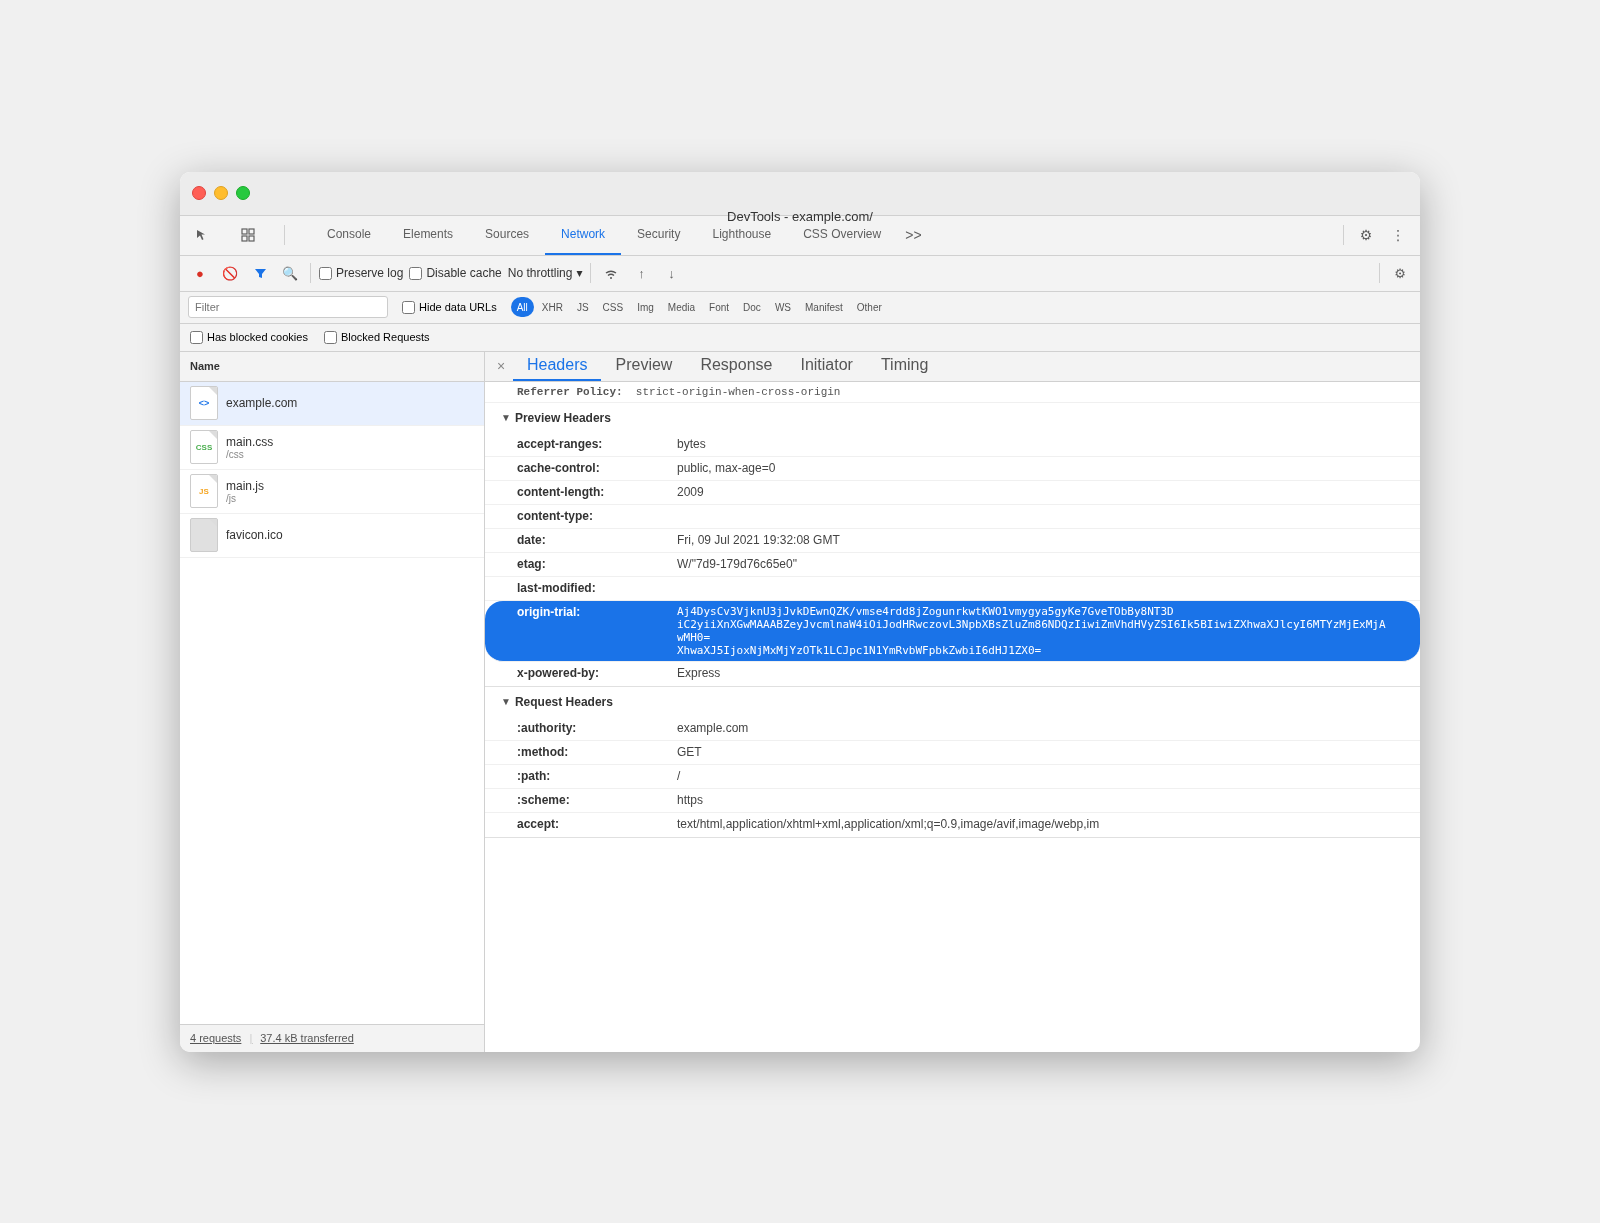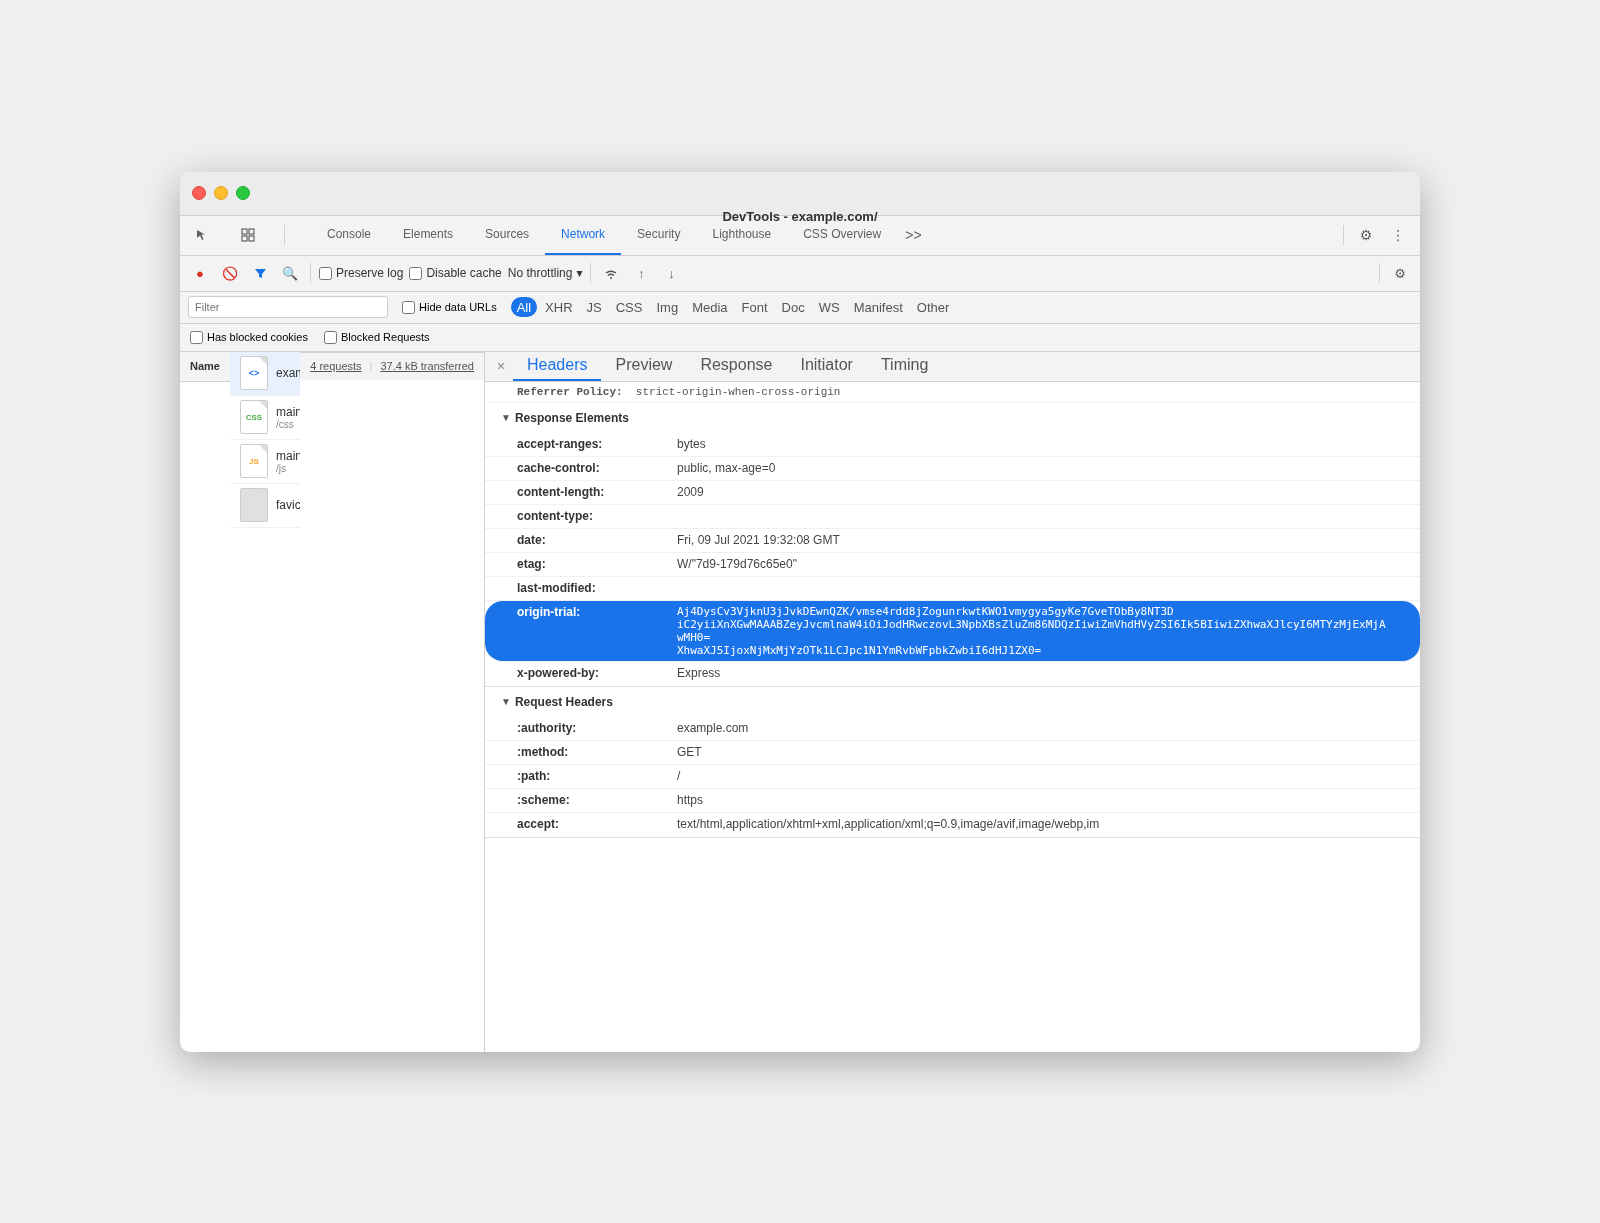--- a/index.html
+++ b/index.html
@@ -38,21 +38,21 @@
       border-radius: 50%;
     }
     .tl-red { background: #ff5f56; border: 1px solid #e0443e; }
     .tl-yellow { background: #ffbd2e; border: 1px solid #dea123; }
     .tl-green { background: #27c93f; border: 1px solid #1aab29; }
     .titlebar-title {
       position: absolute;
       left: 50%;
       transform: translateX(-50%);
       font-size: 13px;
-      font-weight: 700;
+      font-weight: 400;
       color: #333;
       margin-top: 47px;
     }
     
     .devtools-toolbar {
       background: #f3f3f3;
       border-bottom: 1px solid #d0d0d0;
       display: flex;
       align-items: center;
       height: 40px;
@@ -157,21 +157,21 @@
       border: none; outline: none;
       font-size: 11px;
       background: transparent;
       flex: 1;
     }
     .filter-types {
       display: flex; align-items: center; gap: 2px;
     }
     .filter-type {
       padding: 4px 6px;
-      font-size: 13px;
+      font-size: 10px;
       cursor: pointer;
       border-radius: 3px;
       color: #555;
       height: 20px; display: flex; align-items: center;
     }
     .filter-type.active {
       background: #1a73e8;
       color: white;
       border-radius: 10px;
     }
@@ -190,21 +190,21 @@
     
     .main-content {
       display: flex;
       height: 700px;
     }
     
     .left-panel {
       width: 305px;
       border-right: 1px solid #d0d0d0;
       display: flex;
-      flex-direction: row;
+      flex-direction: column;
     }
     .requests-header {
       background: #f3f3f3;
       border-bottom: 1px solid #d0d0d0;
       height: 30px;
       display: flex;
       align-items: center;
       padding: 0 10px;
       font-size: 11px;
       font-weight: 600;
@@ -548,21 +548,21 @@
 
       <div class="headers-content">
 
         <div class="referrer-row">
           <strong>Referrer Policy:</strong>&nbsp; strict-origin-when-cross-origin
         </div>
 
         <div class="header-section">
           <div class="section-title">
             <span class="triangle">▼</span>
-            <span>Response Elements</span>
+            <span>Preview Headers</span>
           </div>
           <div class="header-row">
             <span class="header-key">accept-ranges:</span>
             <span class="header-val">bytes</span>
           </div>
           <div class="header-row">
             <span class="header-key">cache-control:</span>
             <span class="header-val">public, max-age=0</span>
           </div>
           <div class="header-row">

